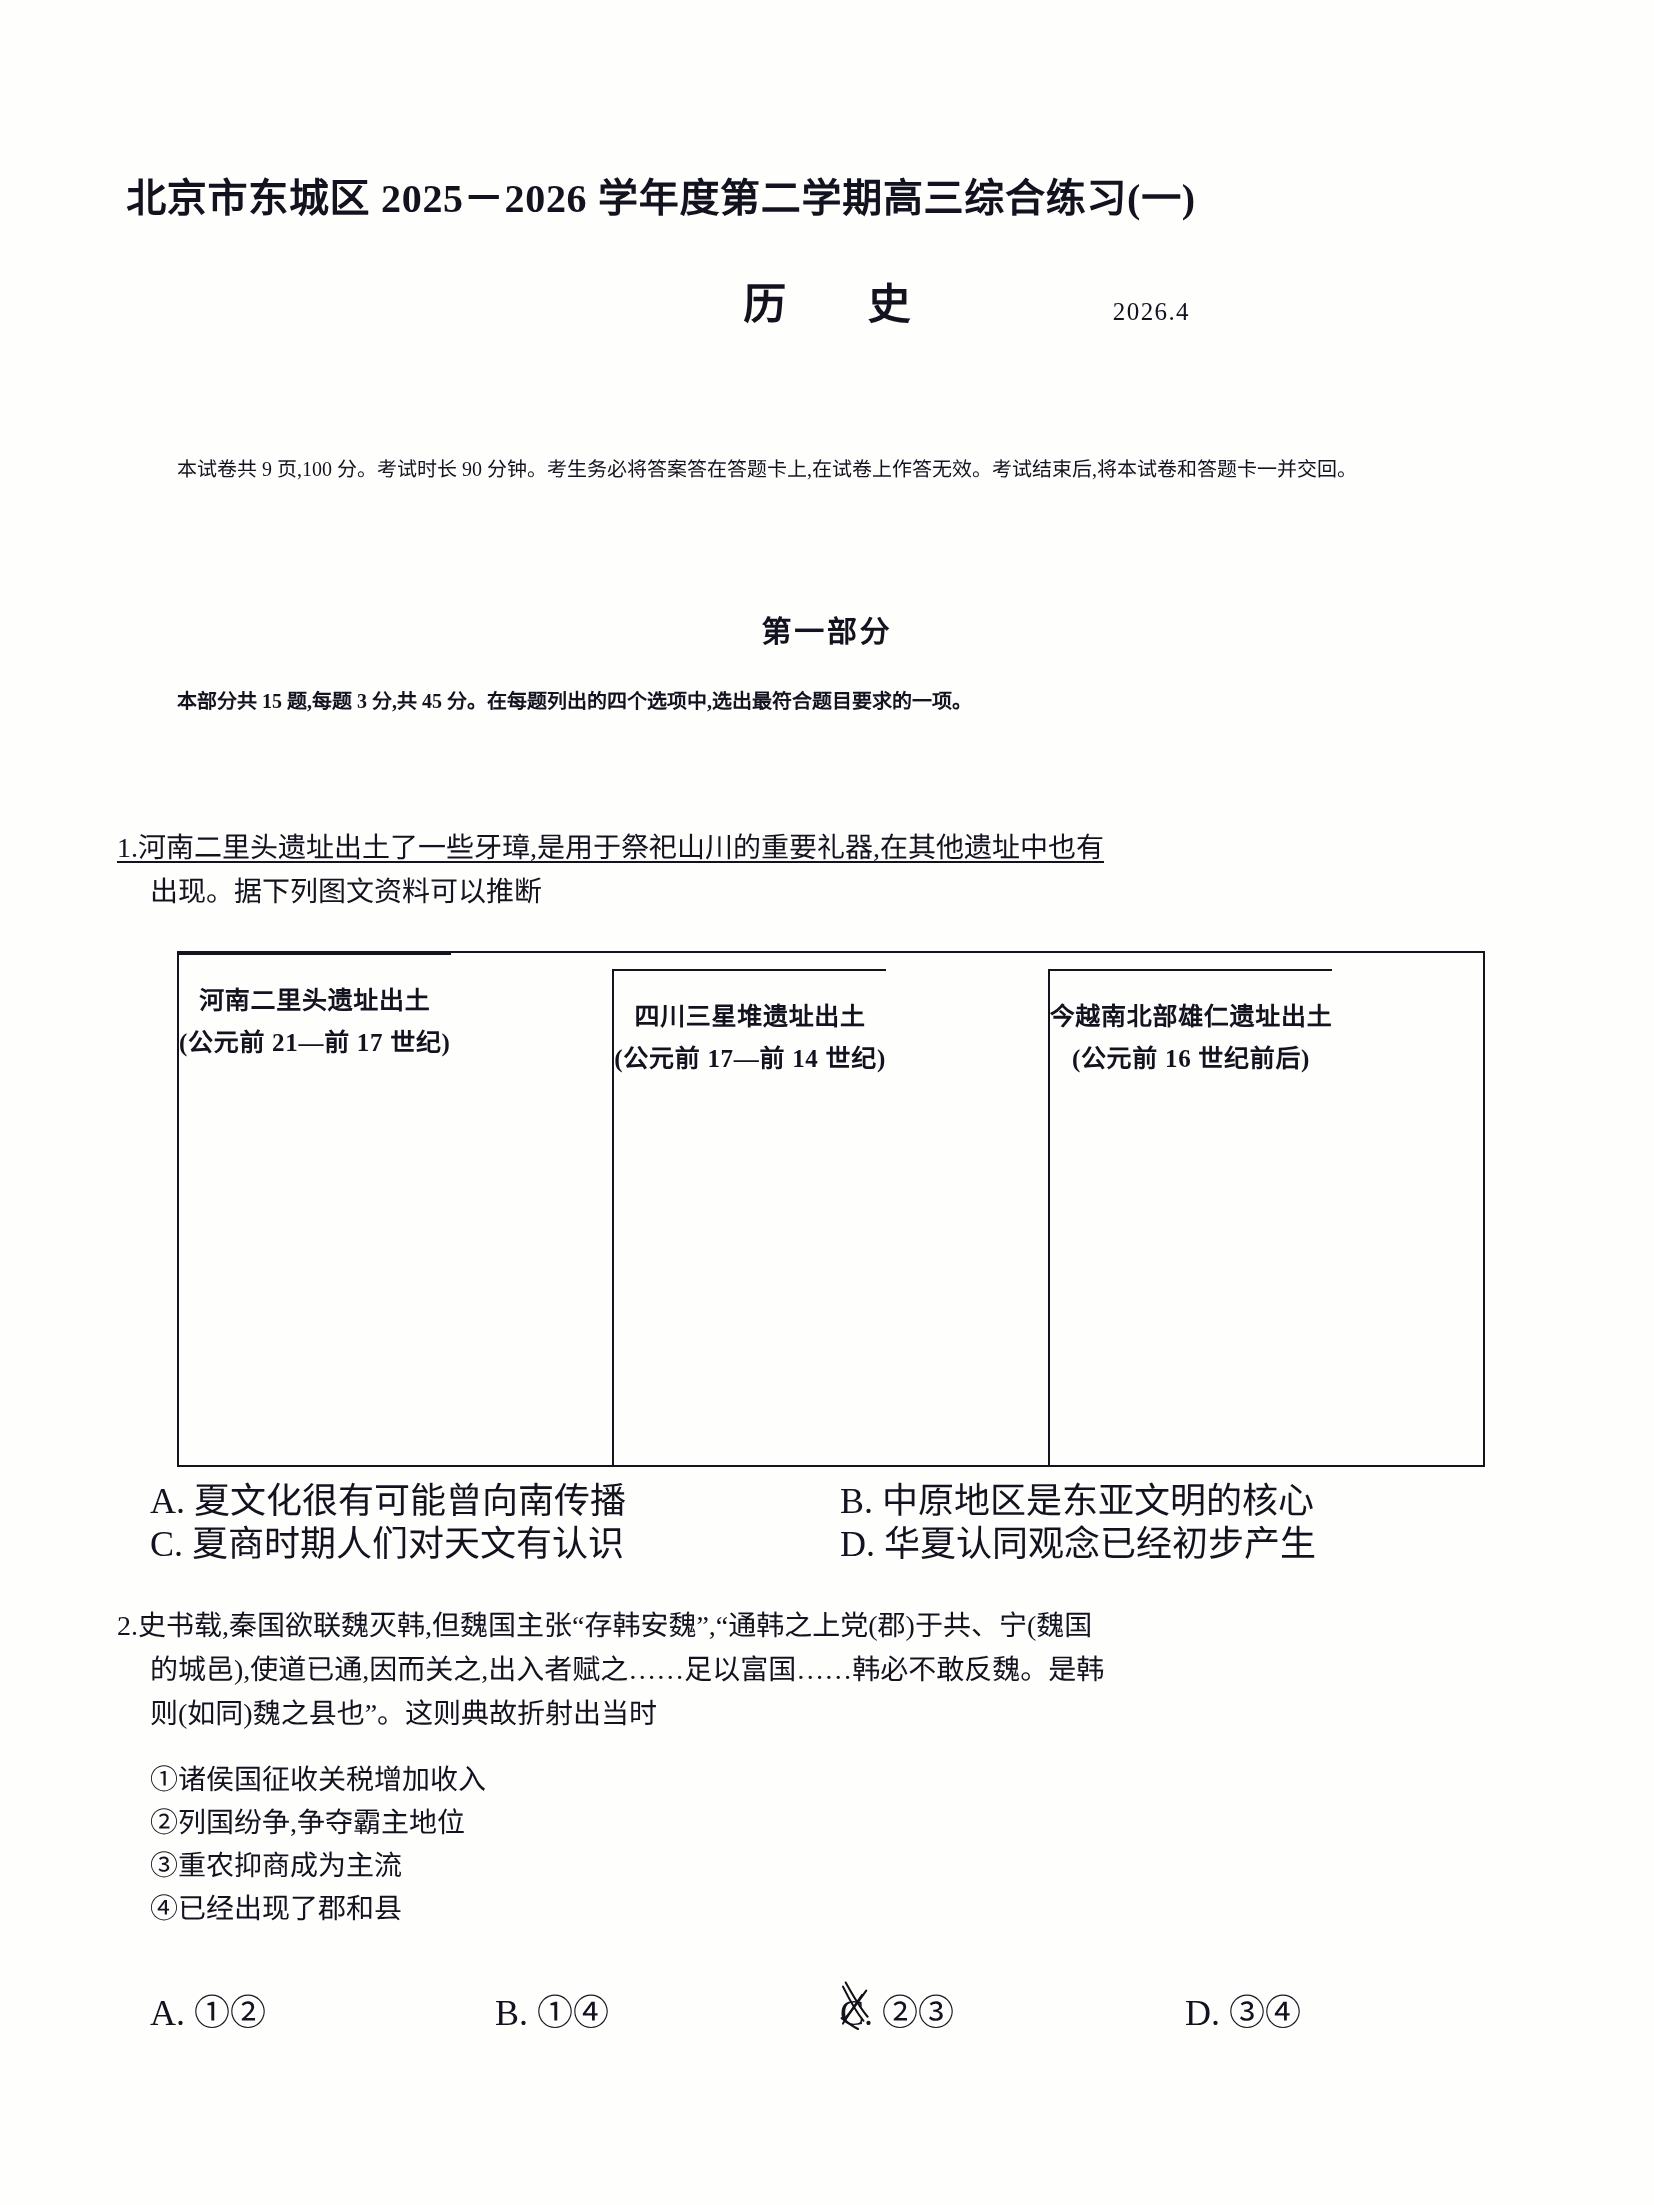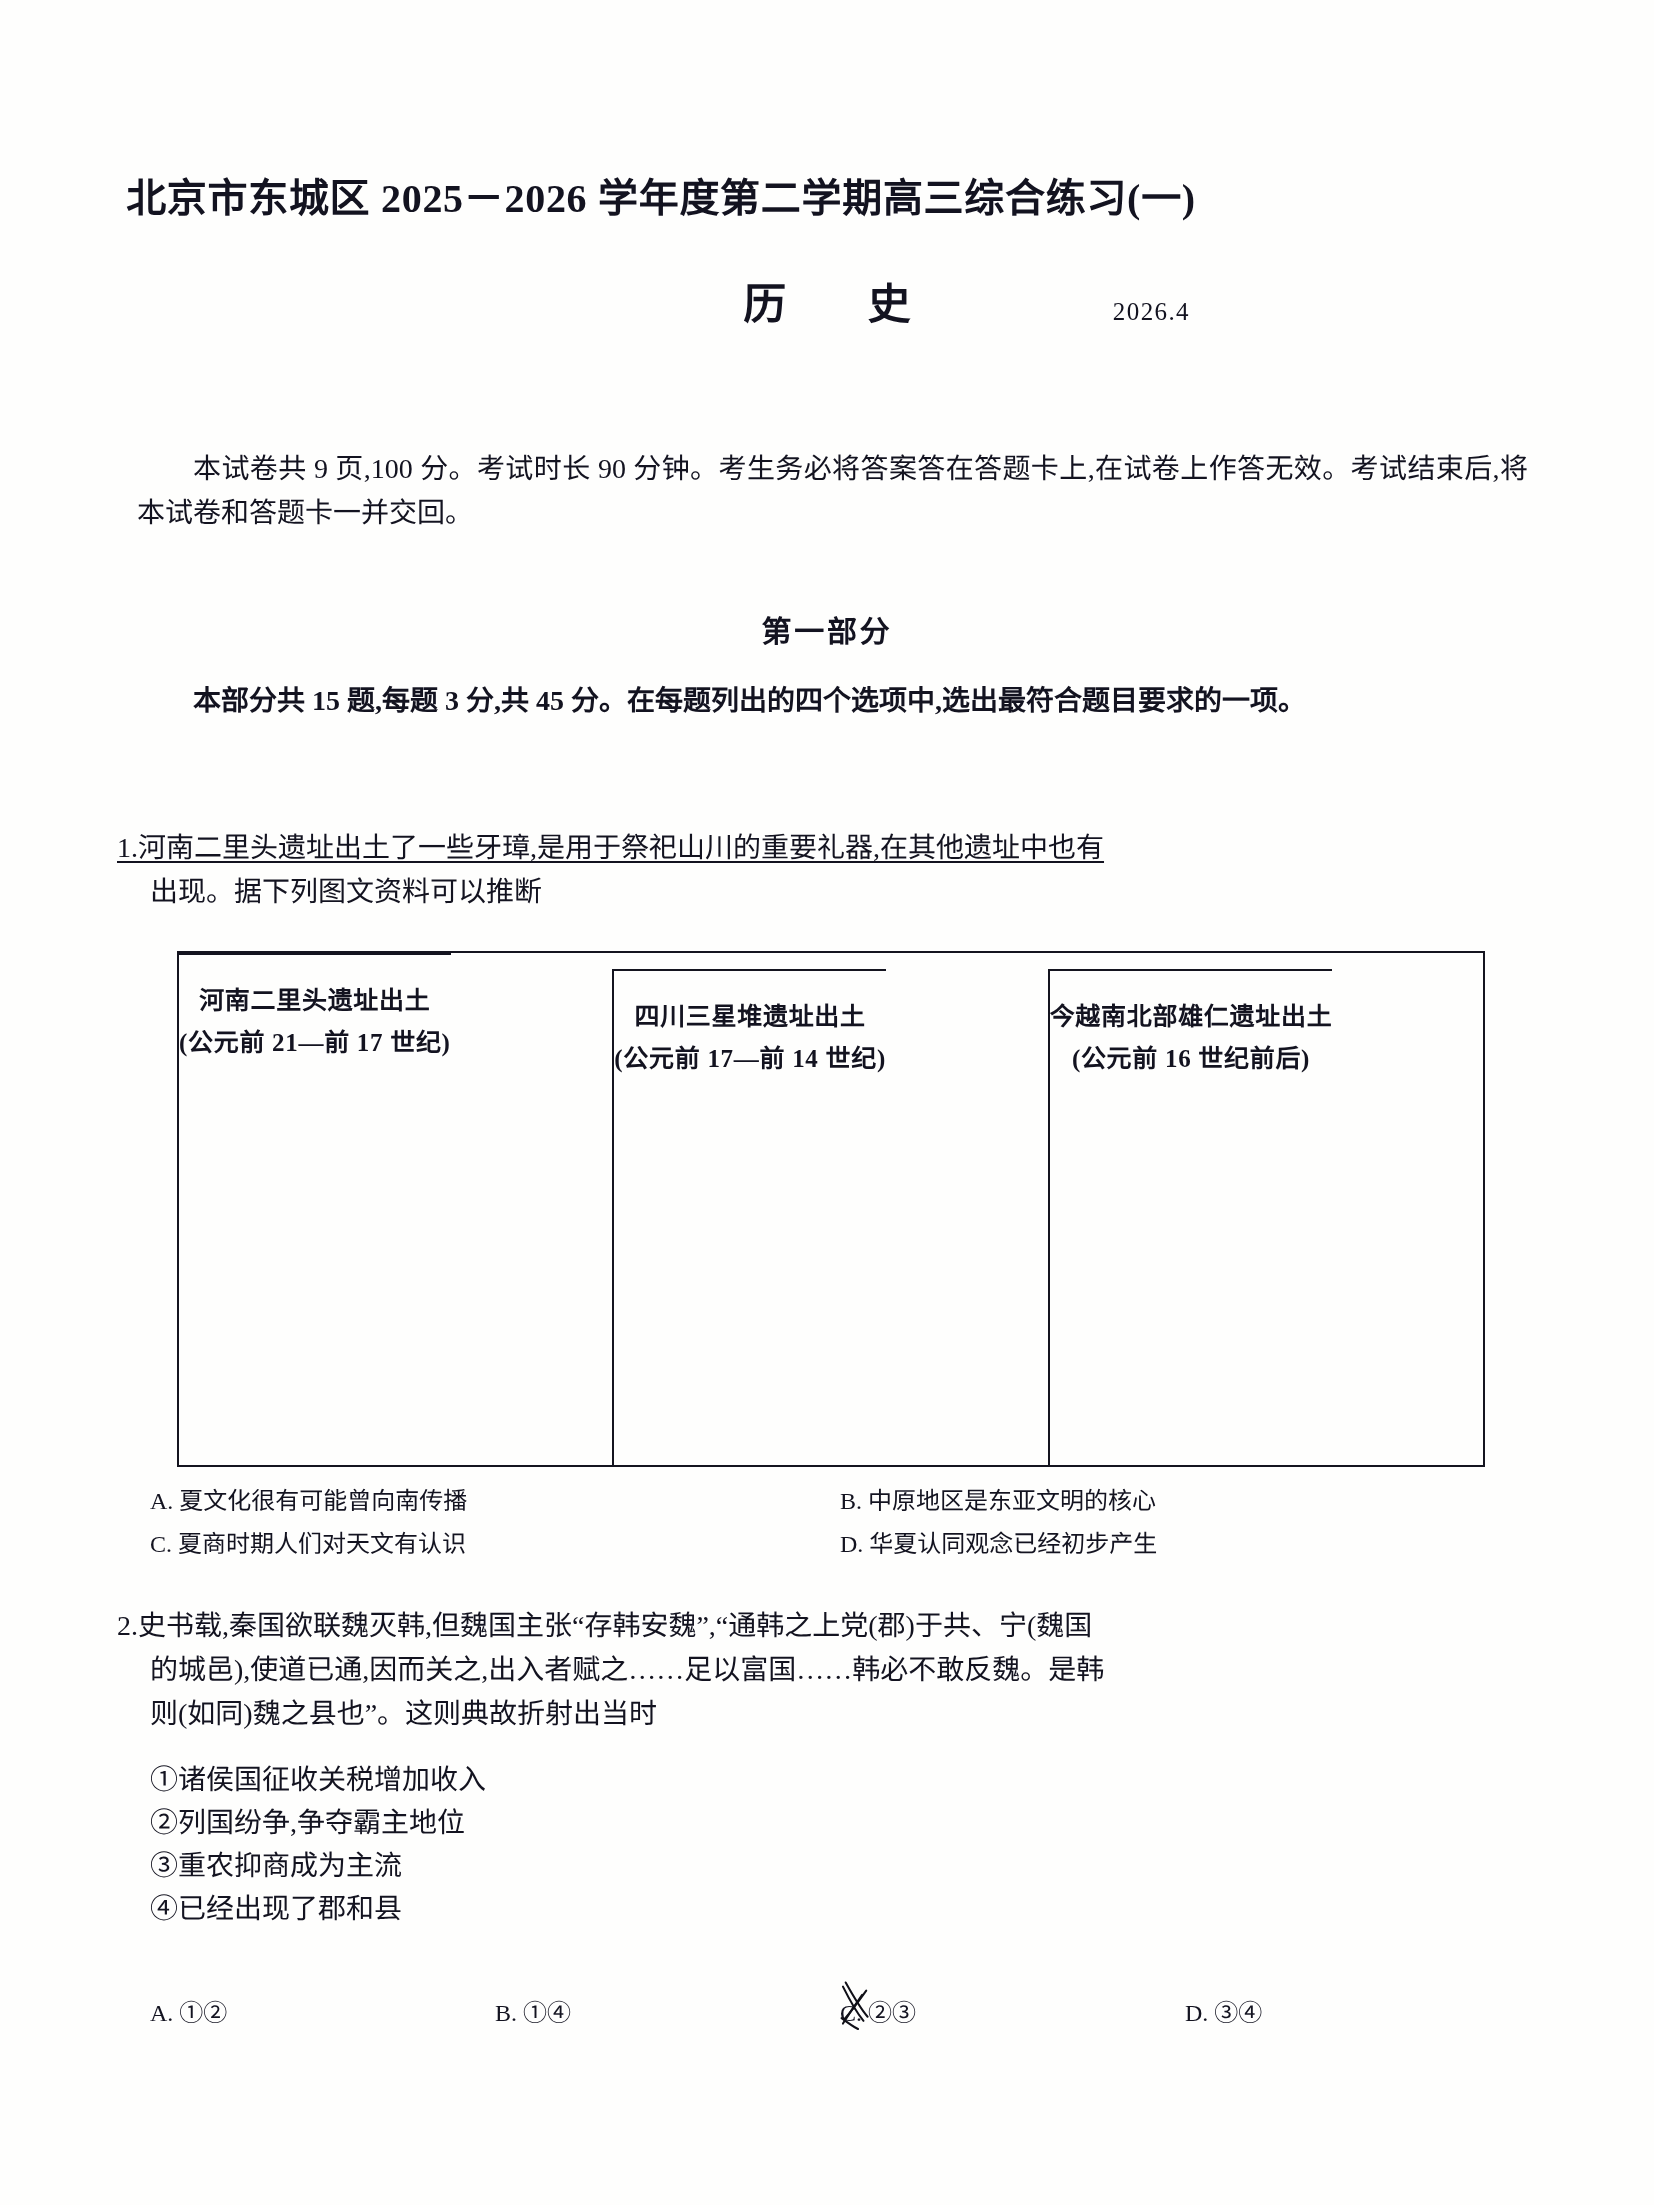--- a/index.html
+++ b/index.html
@@ -60,21 +60,21 @@
     font-size: 25px;
     font-family: "Liberation Serif", serif;
     letter-spacing: 1.4px;
   }
 
   
   .txt-block {
     position: absolute;
     left: 137px;
     width: 1391px;
-    font-size: 28px;
+    font-size: 20px;
     line-height: 44px;
     text-align: justify;
     text-justify: inter-ideograph;
   }
   .indent2 { text-indent: 2em; }
 
   .notice { top: 447px; }
 
   .part-heading {
     position: absolute;
@@ -168,21 +168,21 @@
     width: 262px;
     height: 2.1px;
     background: linear-gradient(to right, rgba(30,30,60,.45), rgba(30,30,60,0));
   }
 
   
   .choices {
     position: absolute;
     left: 150px;
     width: 1380px;
-    font-size: 24px;
+    font-size: 36px;
     line-height: 43px;
   }
   .choice-row { display: flex; }
   .choice-cell {
     width: 50%;
     white-space: nowrap;
   }
   .q1-choices { top: 1480px; }
 
   

